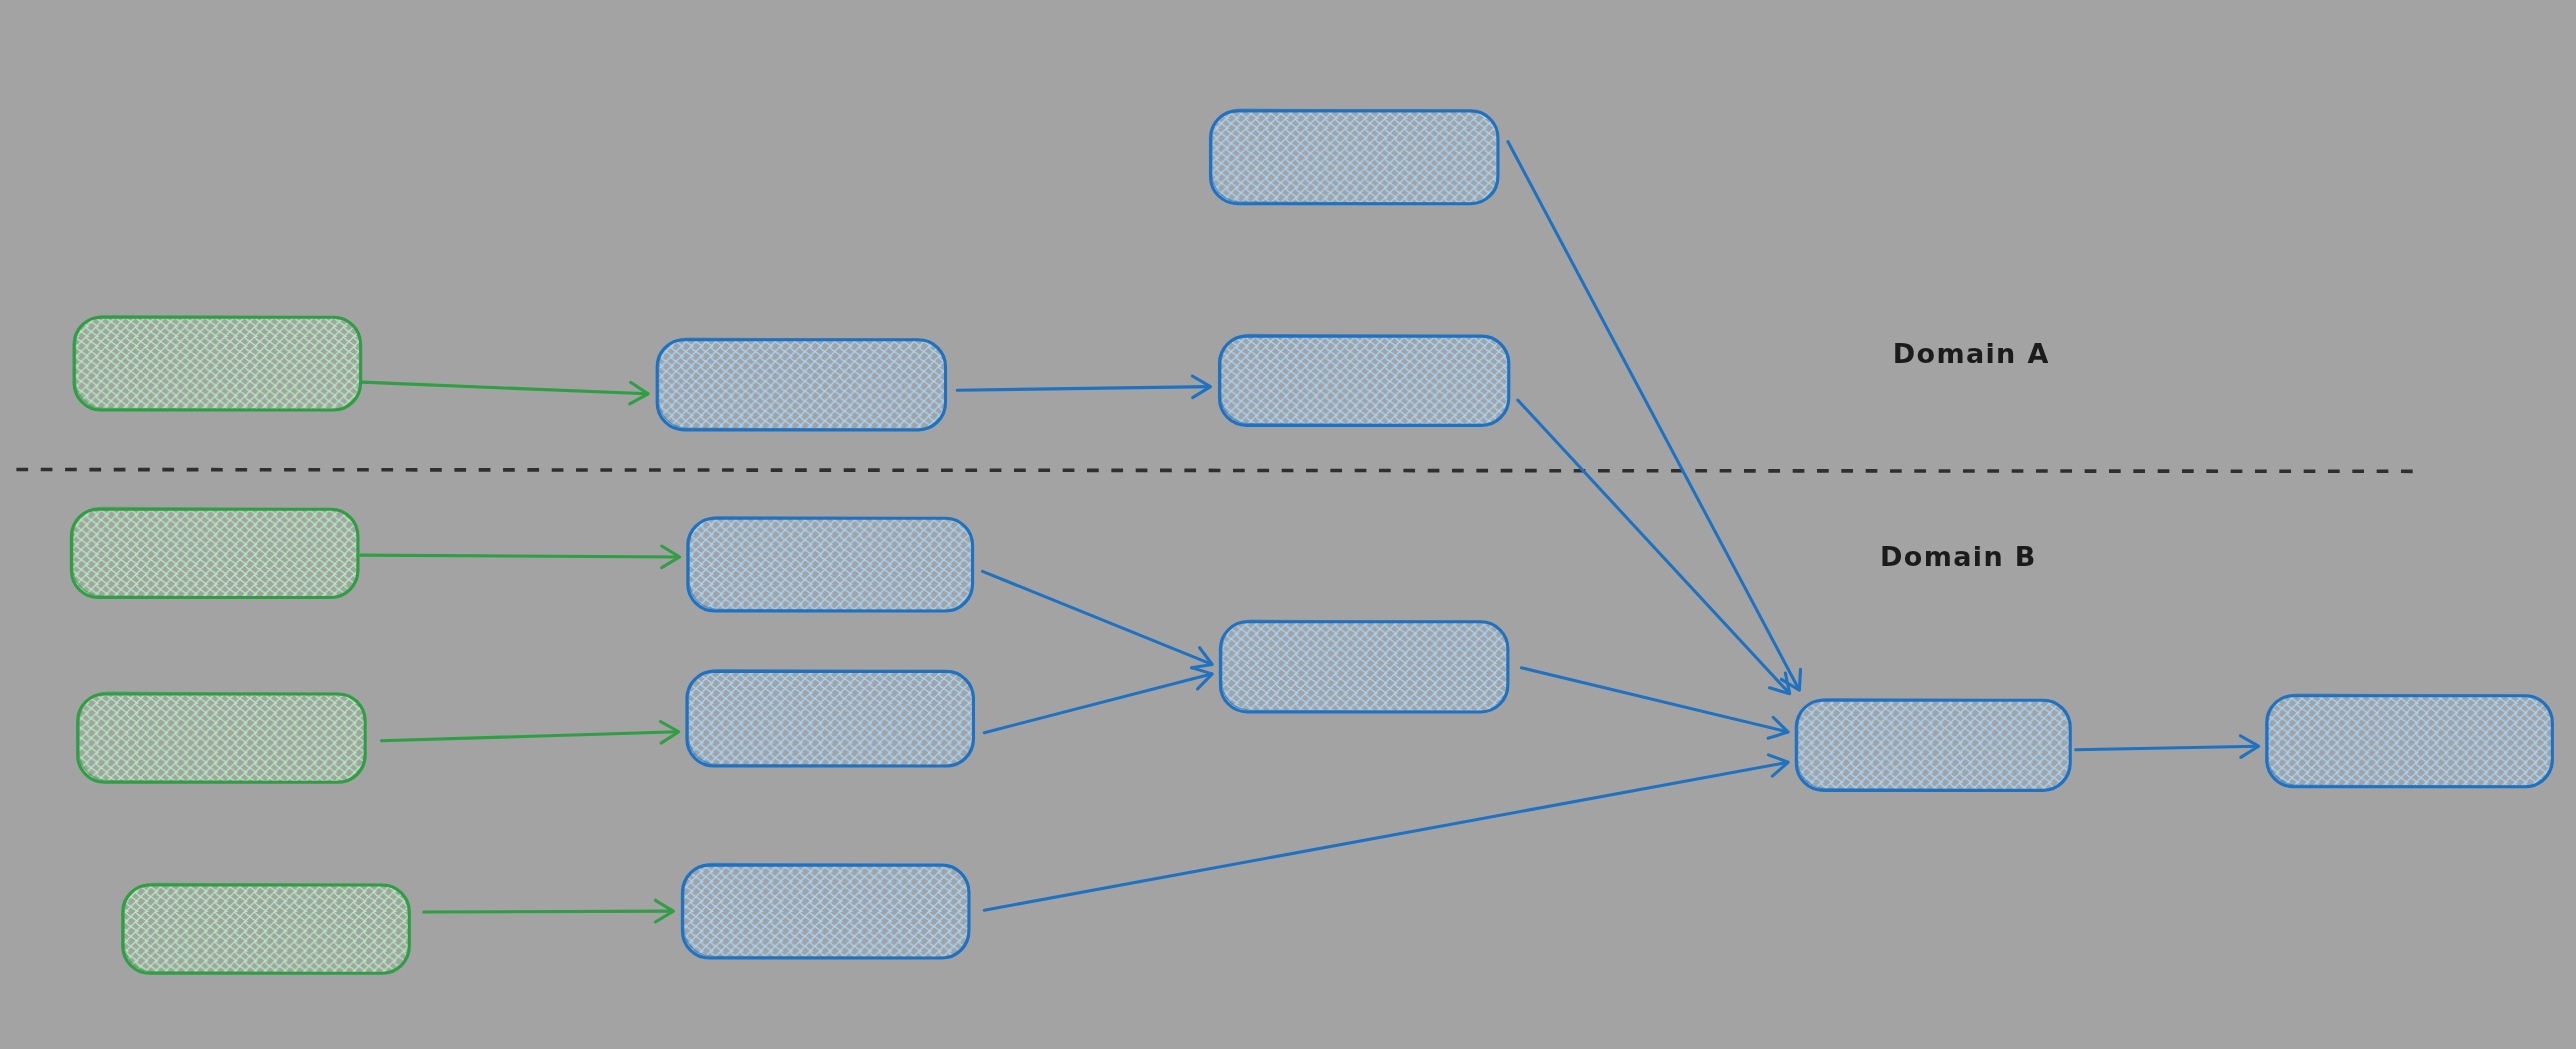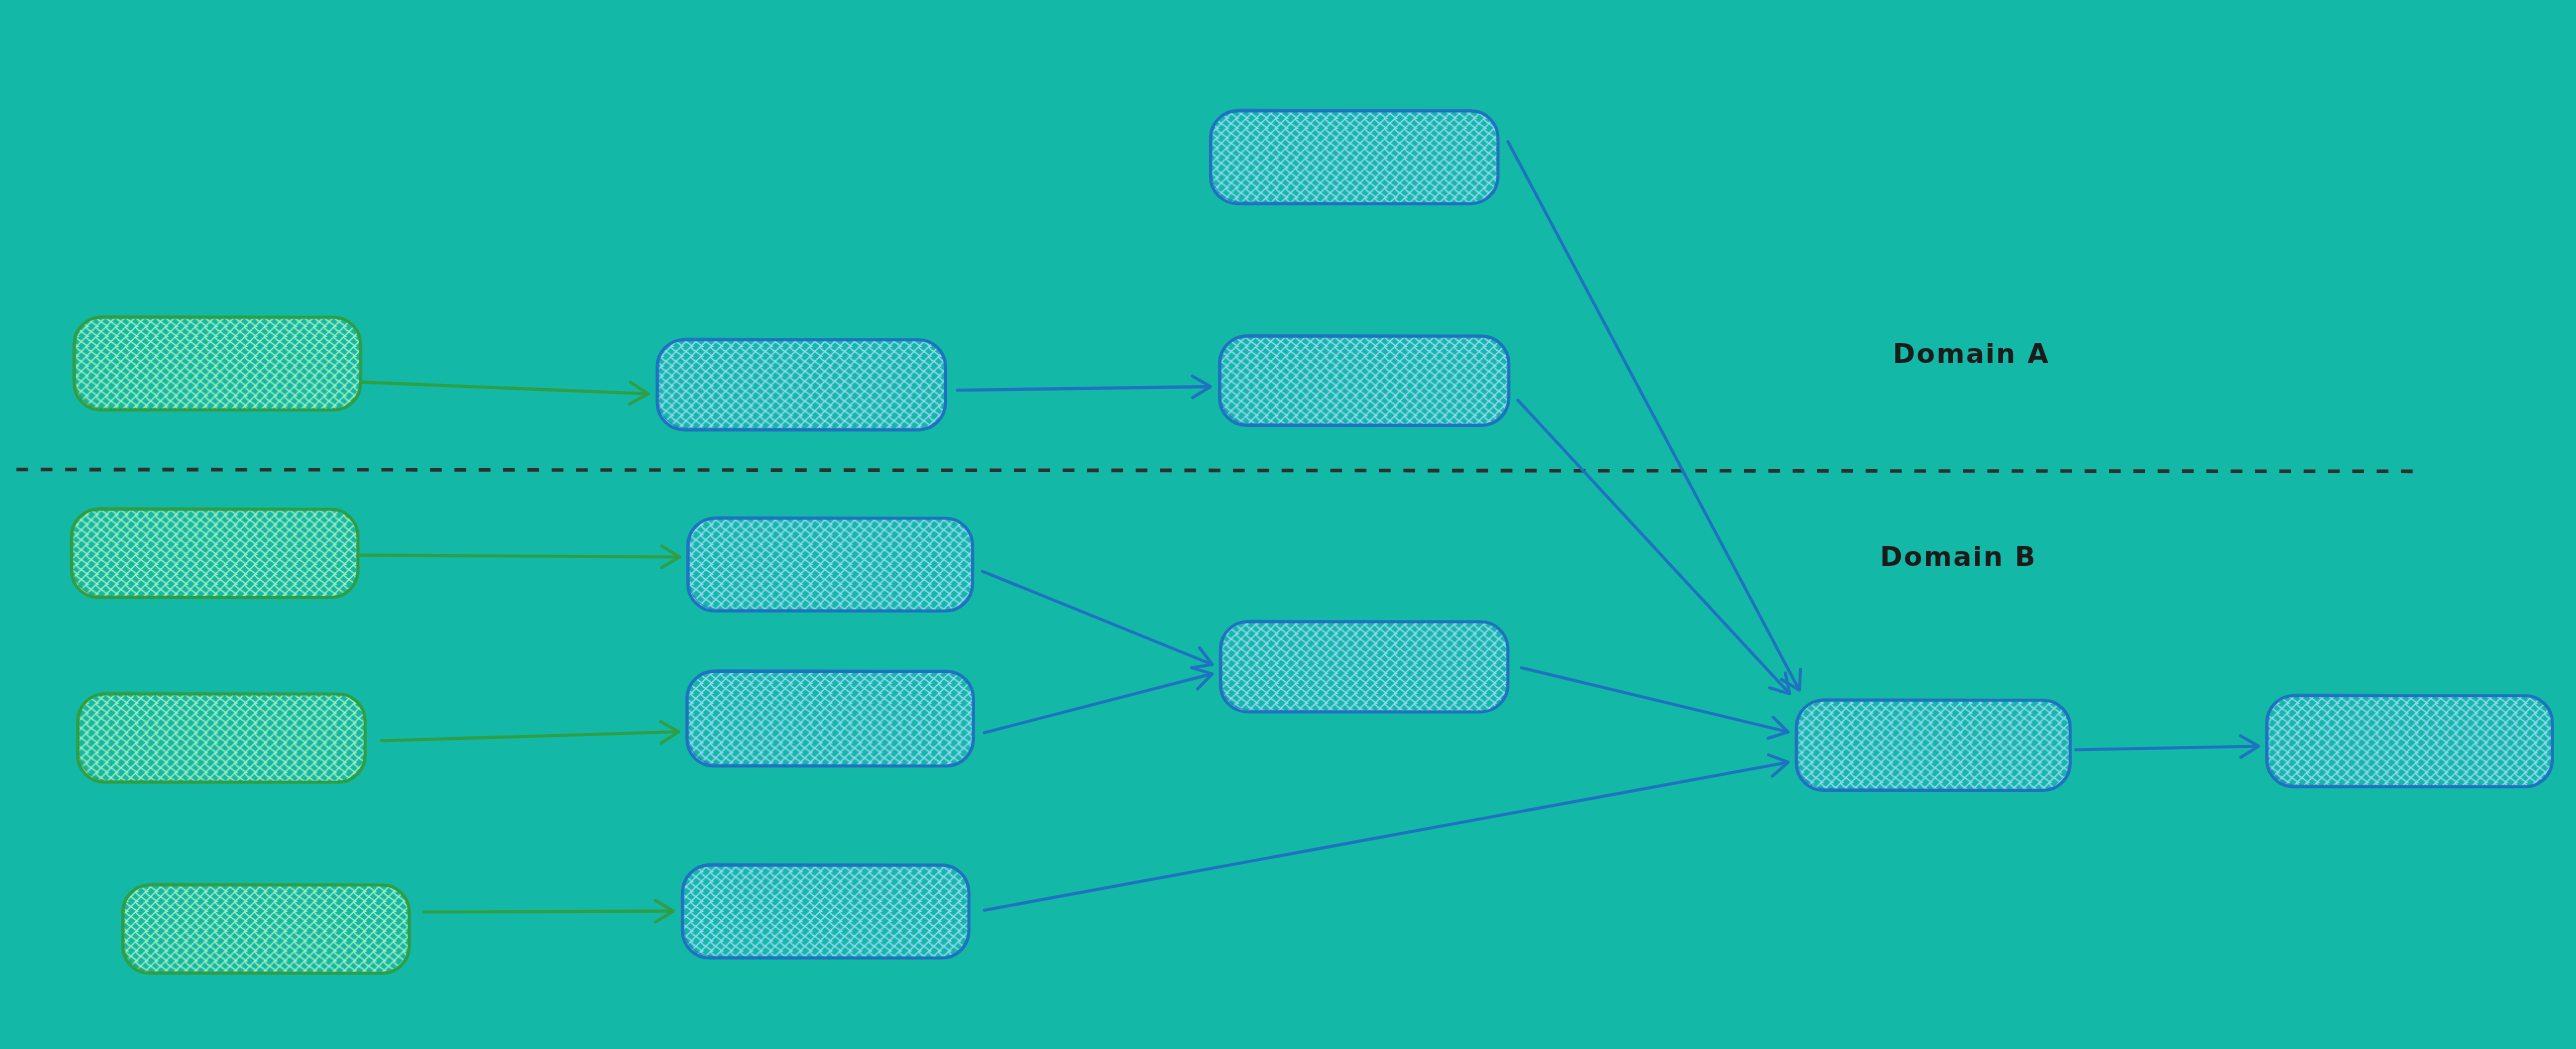--- a/index.html
+++ b/index.html
@@ -7,21 +7,21 @@
     padding: 0;
     background: #ffffff;
     width: 2576px;
     height: 1049px;
     overflow: hidden;
   }
   .canvas-wrap {
     position: relative;
     width: 2576px;
     height: 1049px;
-    background: #14b8a6;
+    background: #a3a3a3;
   }
   svg#diagram { display: block; }
   .region-label {
     font-family: "DejaVu Sans", sans-serif;
     font-size: 30px;
     font-weight: 600;
     letter-spacing: 1.5px;
   }
   .node-rect { stroke-linejoin: round; }
   .edge-line { stroke-linecap: round; }

